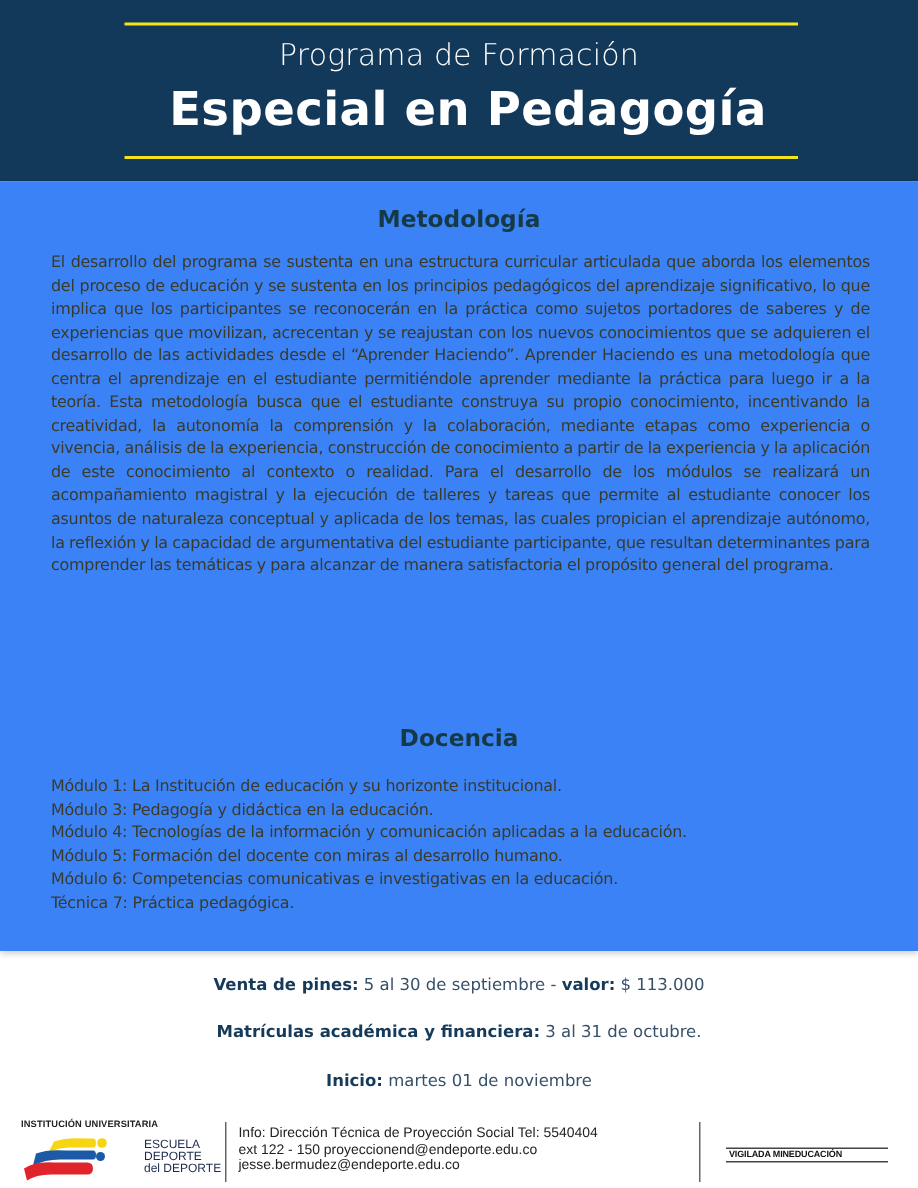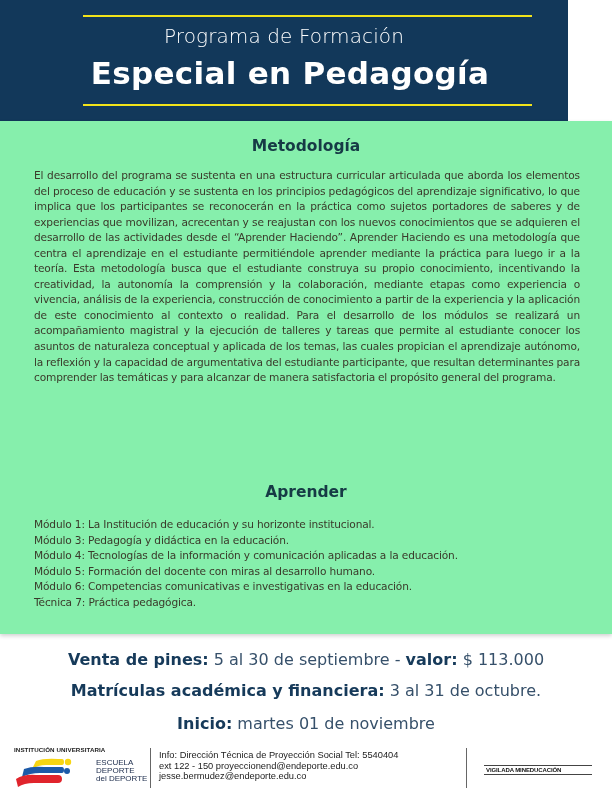--- a/index.html
+++ b/index.html
@@ -11,21 +11,21 @@
     }
     body {
       position: relative;
       font-family: "Liberation Sans", "DejaVu Sans", sans-serif;
     }
 
     
     .header {
       position: absolute;
       left: 0; top: 0;
-      width: 568px; height: 121px;
+      width: 612px; height: 121px;
       background: #12385a;
     }
     .header .rule {
       position: absolute;
       left: 83px;
       width: 449px;
       height: 2px;
       background: #f2e31a;
     }
     .header .rule.top { top: 15px; }
@@ -51,21 +51,21 @@
       font-weight: bold;
       font-size: 31px;
       letter-spacing: 0.3px;
     }
 
     
     .panel {
       position: absolute;
       left: 0; top: 121px;
       width: 612px; height: 513px;
-      background: #86efac;
+      background: #3b82f6;
       box-shadow: 0 2px 4px rgba(0,0,0,0.18);
     }
     .section-heading {
       position: absolute;
       left: 0; right: 0;
       text-align: center;
       color: #163a45;
       font-family: "DejaVu Sans", sans-serif;
       font-weight: bold;
       font-size: 15.5px;
@@ -100,21 +100,21 @@
       letter-spacing: -0.15px;
     }
 
     
     .info-line {
       position: absolute;
       left: 0; right: 0;
       text-align: center;
       color: #2c4a66;
       font-family: "DejaVu Sans", sans-serif;
-      font-size: 16px;
+      font-size: 11px;
     }
     .info-line .label {
       font-weight: bold;
       color: #163a5a;
     }
     .info-line .value {
       font-weight: normal;
       color: #36506a;
     }
     .info-pines { top: 650px; }
@@ -198,21 +198,21 @@
   <div class="rule top"></div>
   <div class="subtitle">Programa de Formación</div>
   <div class="title">Especial en Pedagogía</div>
   <div class="rule bottom"></div>
 </div>
 
 <div class="panel">
   <h2 class="section-heading heading-metodologia">Metodología</h2>
   <p class="body-text">El desarrollo del programa se sustenta en una estructura curricular articulada que aborda los elementos del proceso de educación y se sustenta en los principios pedagógicos del aprendizaje significativo, lo que implica que los participantes se reconocerán en la práctica como sujetos portadores de saberes y de experiencias que movilizan, acrecentan y se reajustan con los nuevos conocimientos que se adquieren el desarrollo de las actividades desde el “Aprender Haciendo”. Aprender Haciendo es una metodología que centra el aprendizaje en el estudiante permitiéndole aprender mediante la práctica para luego ir a la teoría.  Esta metodología busca que el estudiante construya su propio conocimiento, incentivando la creatividad, la autonomía la comprensión y la colaboración, mediante etapas como experiencia o vivencia, análisis de la experiencia, construcción de conocimiento a partir de la experiencia y la aplicación de este conocimiento al contexto o realidad. Para el desarrollo de los módulos se realizará un acompañamiento magistral y la ejecución de talleres y tareas que permite al estudiante conocer los asuntos de naturaleza conceptual y aplicada de los temas, las cuales propician el aprendizaje autónomo, la reflexión y la capacidad de argumentativa del estudiante participante, que resultan determinantes para comprender las temáticas y para alcanzar de manera satisfactoria el propósito general del programa.</p>
 
-  <h2 class="section-heading heading-contenido">Aprender</h2>
+  <h2 class="section-heading heading-contenido">Docencia</h2>
   <ul class="modules">
     <li>Módulo 1: La Institución de educación y su horizonte institucional.</li>
     <li>Módulo 3: Pedagogía y didáctica en la educación.</li>
     <li>Módulo 4: Tecnologías de la información y comunicación aplicadas a la educación.</li>
     <li>Módulo 5: Formación del docente con miras al desarrollo humano.</li>
     <li>Módulo 6: Competencias comunicativas e investigativas en la educación.</li>
     <li>Técnica 7: Práctica pedagógica.</li>
   </ul>
 </div>
 

